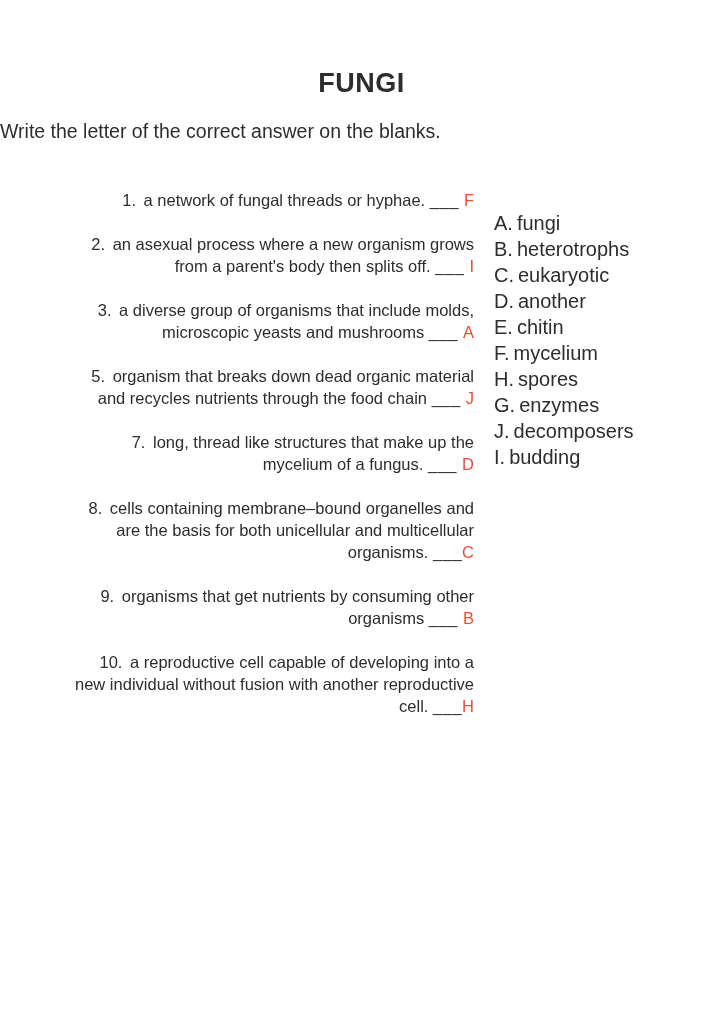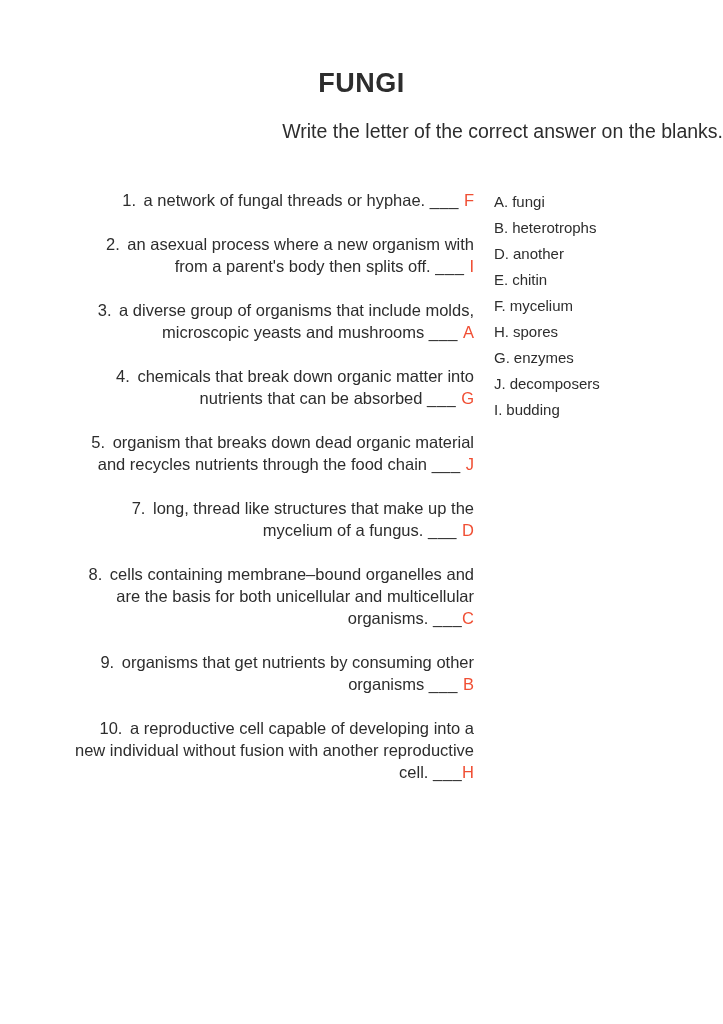--- a/index.html
+++ b/index.html
@@ -28,21 +28,21 @@
     margin: 0;
     padding-top: 68px;
     text-align: center;
     font-size: 27px;
     font-weight: 600;
     letter-spacing: 0.5px;
     color: var(--text);
   }
   .subtitle {
     margin: 21px 0 0 0;
-    text-align: right;
+    text-align: left;
     font-size: 19.5px;
     font-weight: 500;
     color: var(--text);
   }
   .content {
     display: flex;
     align-items: flex-start;
     padding: 46px 0 0 72px;
   }
   .questions {
@@ -59,22 +59,23 @@
   }
   .blank {
     letter-spacing: 0.5px;
   }
   .answer {
     color: var(--accent);
     font-weight: 500;
   }
   .choices {
     margin-left: 20px;
-    font-size: 15px;
+    font-size: 20px;
     line-height: 26px;
+    margin-top: 21px;
   }
   .choice {
     margin: 0;
   }
   .cletter {
     margin-right: 4px;
   }
 </style>
 </head>
 <body>
@@ -84,30 +85,27 @@
   <p class="subtitle">Write the letter of the correct answer on the blanks.</p>
 
   <div class="content">
     <div class="questions">
 
       <p class="question"><span class="qnum">1.</span>
         <span class="qtext">a network of fungal threads or hyphae.</span>
         <span class="blank">___ </span><span class="answer">F</span></p>
 
       <p class="question"><span class="qnum">2.</span>
-        <span class="qtext">an asexual process where a new organism with from a parent's body then splits off.</span>
+        <span class="qtext">an asexual process where a new organism grows from a parent's body then splits off.</span>
         <span class="blank">___ </span><span class="answer">I</span></p>
 
       <p class="question"><span class="qnum">3.</span>
         <span class="qtext">a diverse group of organisms that include molds, microscopic yeasts and mushrooms</span>
         <span class="blank">___ </span><span class="answer">A</span></p>
 
-      <p class="question"><span class="qnum">4.</span>
-        <span class="qtext">chemicals that break down organic matter into nutrients that can be absorbed</span>
-        <span class="blank">___ </span><span class="answer">G</span></p>
 
       <p class="question"><span class="qnum">5.</span>
         <span class="qtext">organism that breaks down dead organic material and recycles nutrients through the food chain</span>
         <span class="blank">___ </span><span class="answer">J</span></p>
 
 
       <p class="question"><span class="qnum">7.</span>
         <span class="qtext">long, thread like structures that make up the mycelium of a fungus.</span>
         <span class="blank">___ </span><span class="answer">D</span></p>
 
@@ -121,20 +119,21 @@
 
       <p class="question"><span class="qnum">10.</span>
         <span class="qtext">a reproductive cell capable of developing into a new individual without fusion with another reproductive cell.</span>
         <span class="blank">___</span><span class="answer">H</span></p>
 
     </div>
 
     <div class="choices">
       <p class="choice"><span class="cletter">A.</span><span>fungi</span></p>
       <p class="choice"><span class="cletter">B.</span><span>heterotrophs</span></p>
+      <p class="choice"><span class="cletter">C.</span><span>eukaryotic</span></p>
       <p class="choice"><span class="cletter">D.</span><span>another</span></p>
       <p class="choice"><span class="cletter">E.</span><span>chitin</span></p>
       <p class="choice"><span class="cletter">F.</span><span>mycelium</span></p>
       <p class="choice"><span class="cletter">H.</span><span>spores</span></p>
       <p class="choice"><span class="cletter">G.</span><span>enzymes</span></p>
       <p class="choice"><span class="cletter">J.</span><span>decomposers</span></p>
       <p class="choice"><span class="cletter">I.</span><span>budding</span></p>
     </div>
   </div>
 </div>

